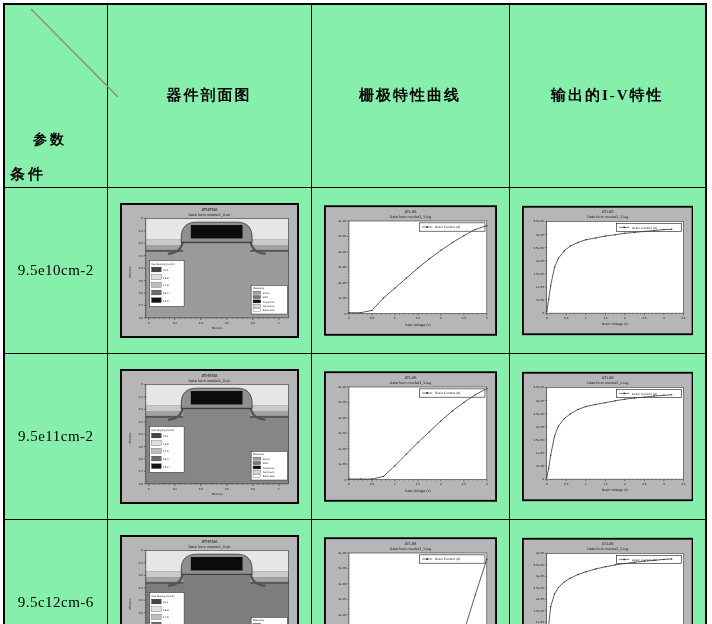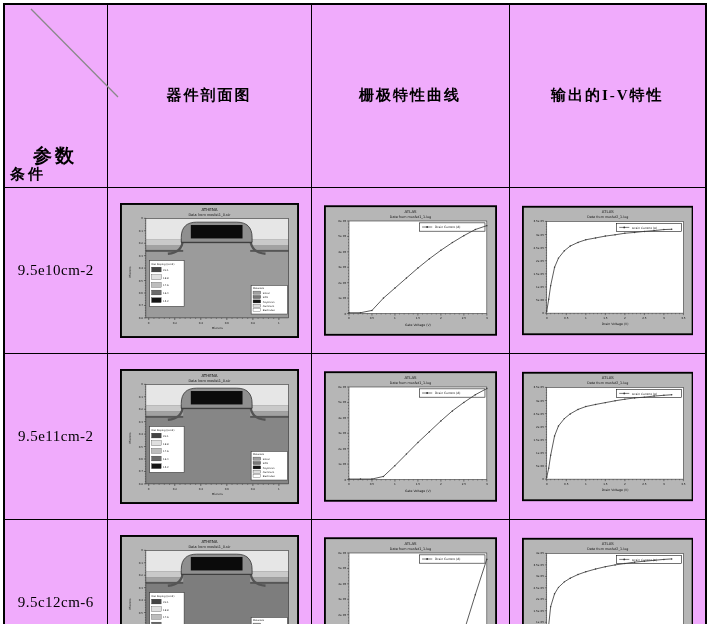--- a/index.html
+++ b/index.html
@@ -1,23 +1,23 @@
 <!DOCTYPE html>
 <html><head>
 <meta charset="utf-8">
 <style>
   html,body{margin:0;padding:0;background:#fff;}
   .page{position:relative;width:712px;height:624px;background:#fff;
         font-family:"Liberation Serif","DejaVu Serif",serif;color:#000;overflow:hidden;}
   table.grid{position:absolute;left:3px;top:3px;width:703px;border-collapse:collapse;table-layout:fixed;}
-  table.grid td{border:1px solid #000;background:#f0abfc;padding:12px;vertical-align:middle;text-align:center;}
+  table.grid td{border:1px solid #000;background:#86efac;padding:12px;vertical-align:middle;text-align:center;}
   table.grid{border:2px solid #000;}
   td.hdr{font-weight:bold;font-size:15px;letter-spacing:2px;}
   td.corner{position:relative;}
-  .corner-top{position:absolute;left:28px;top:138px;font-weight:bold;font-size:19px;letter-spacing:3px;}
+  .corner-top{position:absolute;left:28px;top:126px;font-weight:bold;font-size:14px;letter-spacing:3px;}
   .corner-bot{position:absolute;left:5px;top:160px;font-weight:bold;font-size:15px;letter-spacing:3px;}
   td.rowlabel{font-size:15px;letter-spacing:0.5px;}
   .plotwrap{display:flex;align-items:center;justify-content:center;}
   .plot{width:188px;height:141px;}
   .diag{position:absolute;left:0;top:0;pointer-events:none;}
 </style>
 </head>
 <body>
 
 <div class="page">

